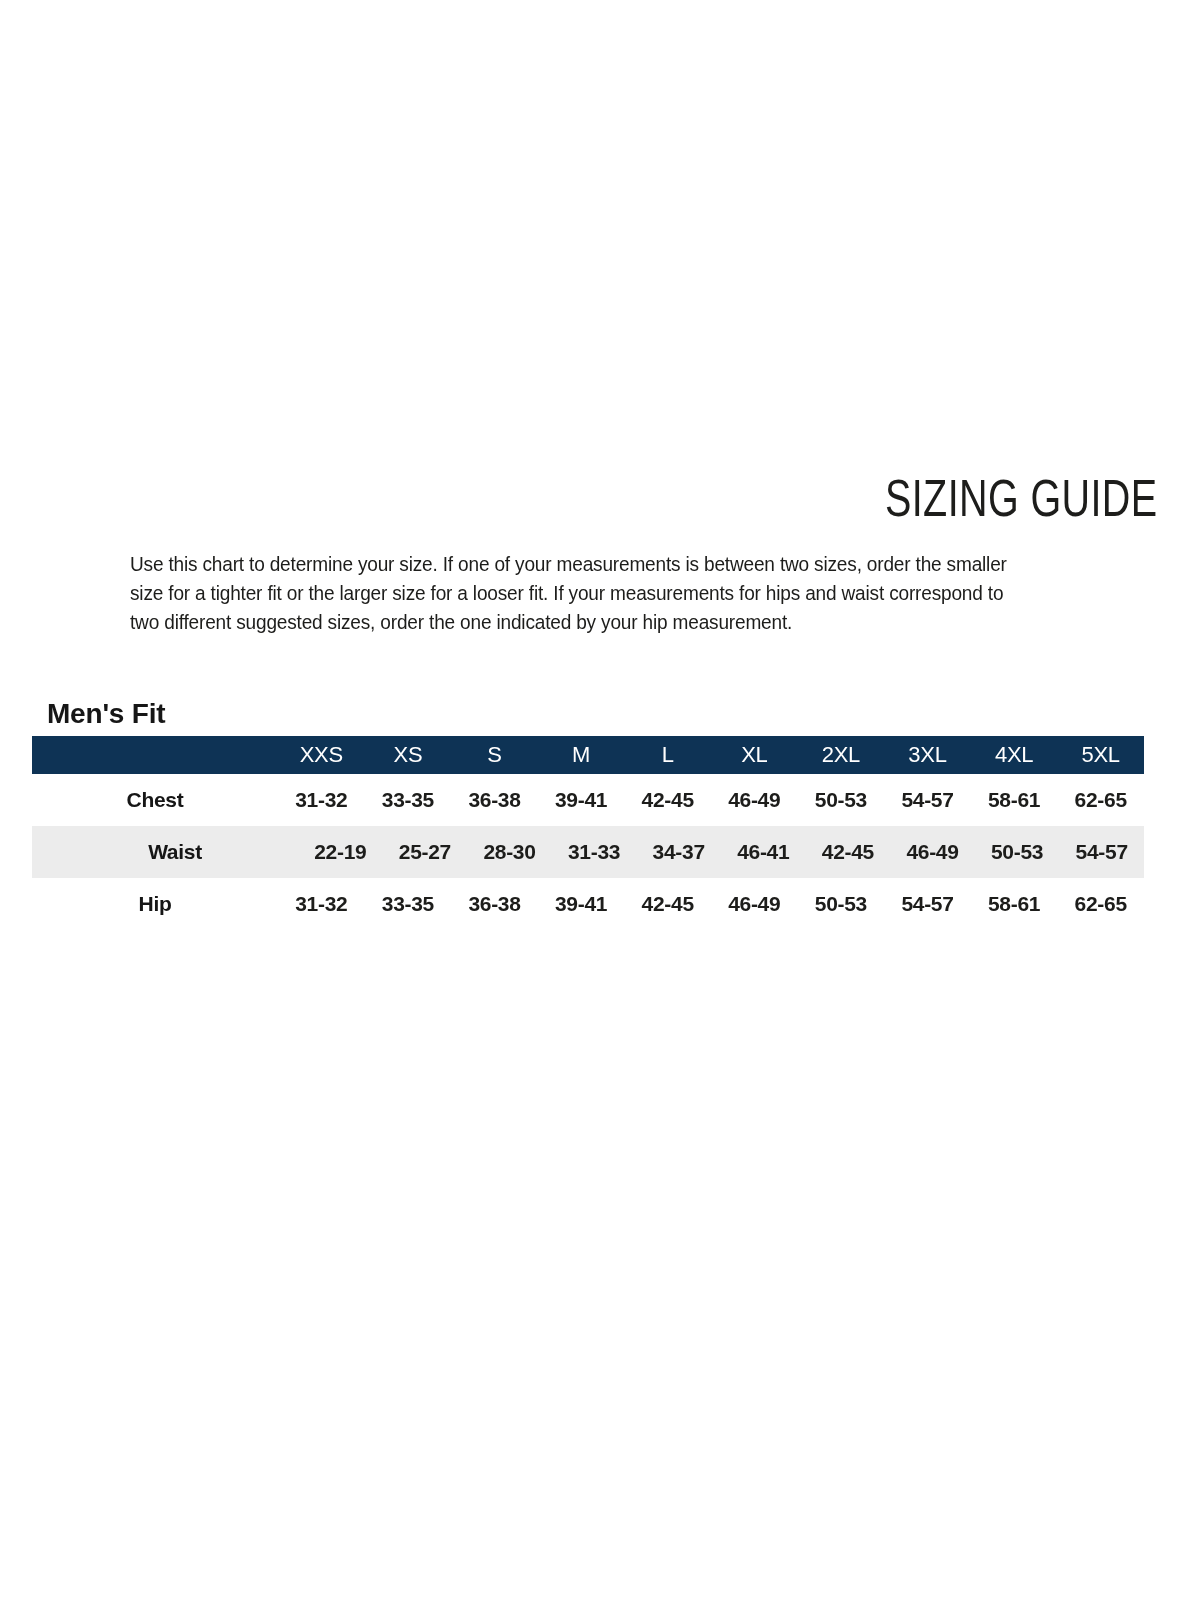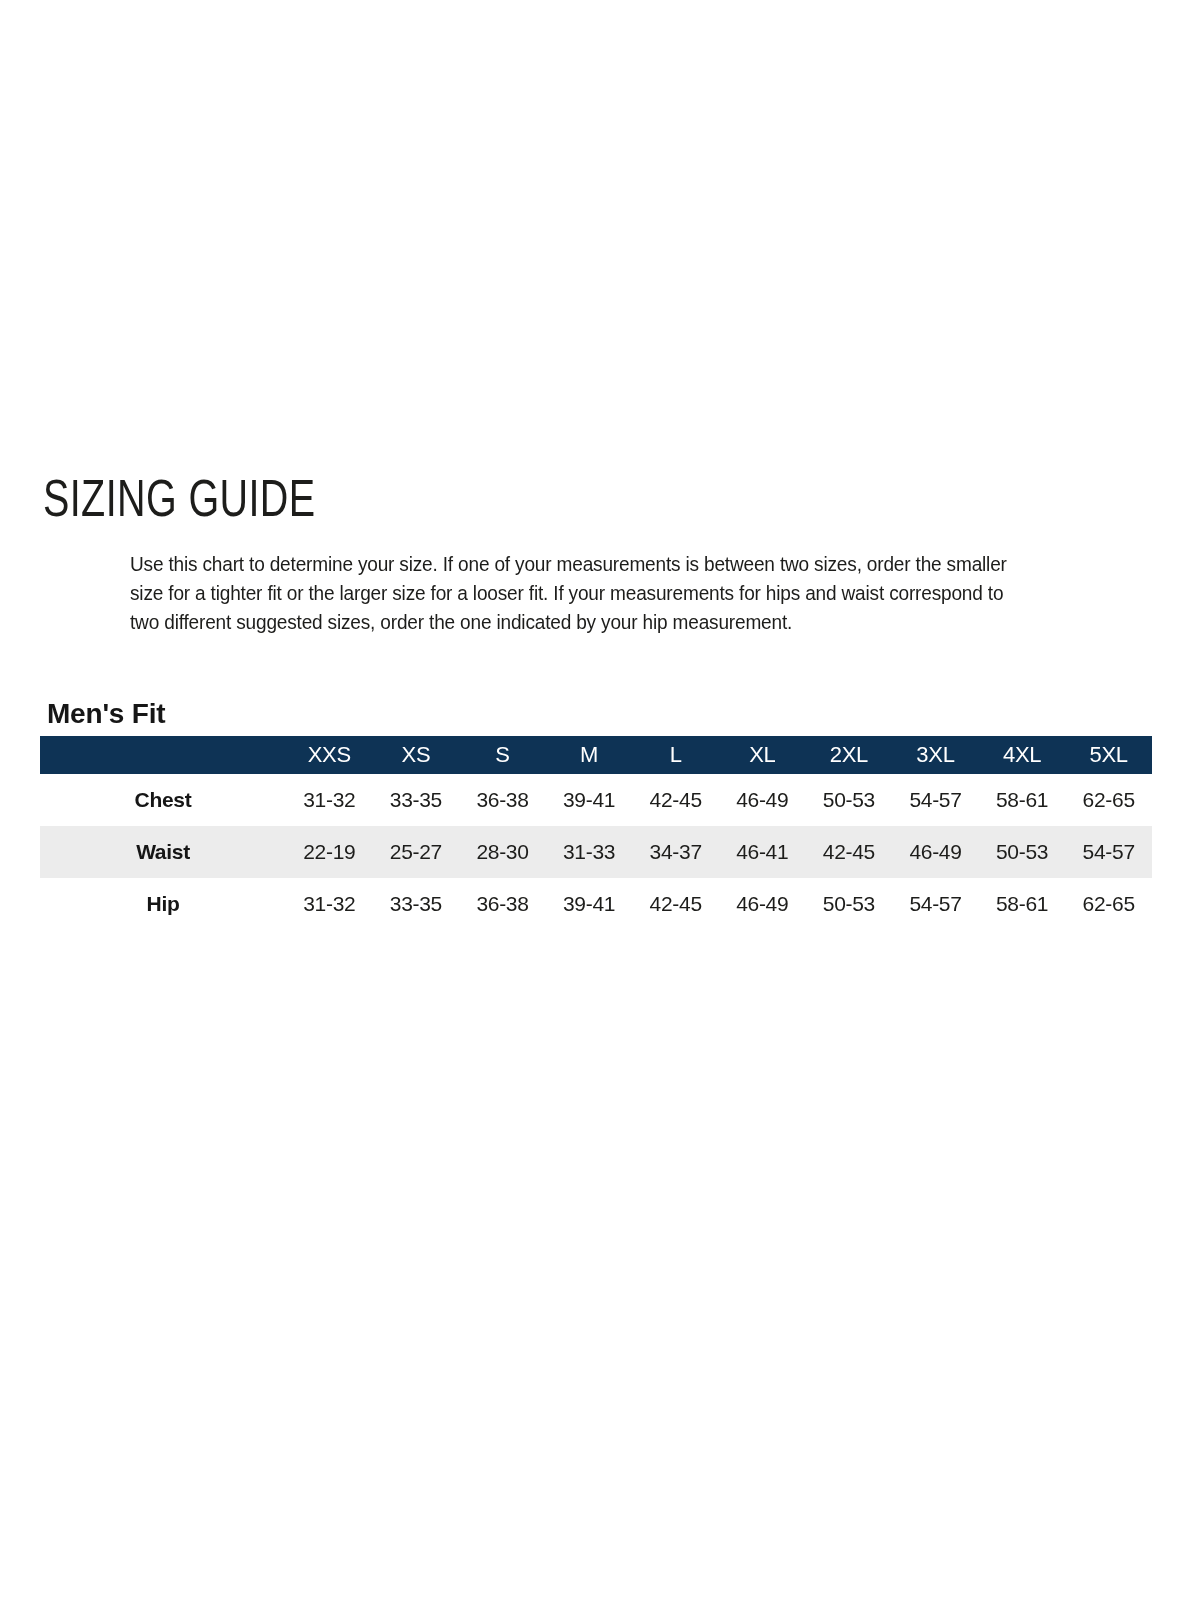--- a/index.html
+++ b/index.html
@@ -16,21 +16,21 @@
     width: 1200px;
     height: 1600px;
     background: #ffffff;
     overflow: hidden;
   }
   .title {
     position: absolute;
     top: 468px;
     left: 0;
     width: 1200px;
-    text-align: left;
+    text-align: right;
     font-size: 52px;
     font-weight: 400;
     color: var(--text);
     white-space: nowrap;
   }
   .title .squeeze {
     display: inline-block;
     transform: scaleX(0.76);
     transform-origin: 50% 50%;
     letter-spacing: 0.5px;
@@ -53,41 +53,42 @@
     left: 47px;
     top: 701px;
     font-size: 28px;
     line-height: 26px;
     font-weight: 700;
     color: #161616;
     letter-spacing: -0.2px;
   }
   .size-table {
     position: absolute;
-    left: 40px;
+    left: 32px;
     top: 736px;
     width: 1112px;
   }
   .trow {
     display: grid;
     grid-template-columns: 246px repeat(10, 1fr);
     align-items: center;
   }
   .trow.header-row {
     height: 38px;
     background: var(--header-bg);
     color: var(--header-text);
   }
   .trow.data-row { height: 52px; background: #ffffff; }
-  .trow.data-row.alt { background: var(--stripe-bg); }
+  .trow.data-row.alt { background: var(--stripe-bg); padding-left: 20px; }
   .cell {
     text-align: center;
     font-size: 21px;
     letter-spacing: -0.3px;
     color: var(--text);
+    font-weight: bold;
   }
   .header-row .cell { color: var(--header-text); font-size: 22px; font-weight: 400; }
   .label-cell { font-weight: 700; color: #161616; }
 </style>
 </head>
 <body>
 
 <div class="page">
 
   <h1 class="title"><span class="squeeze">SIZING GUIDE</span></h1>

